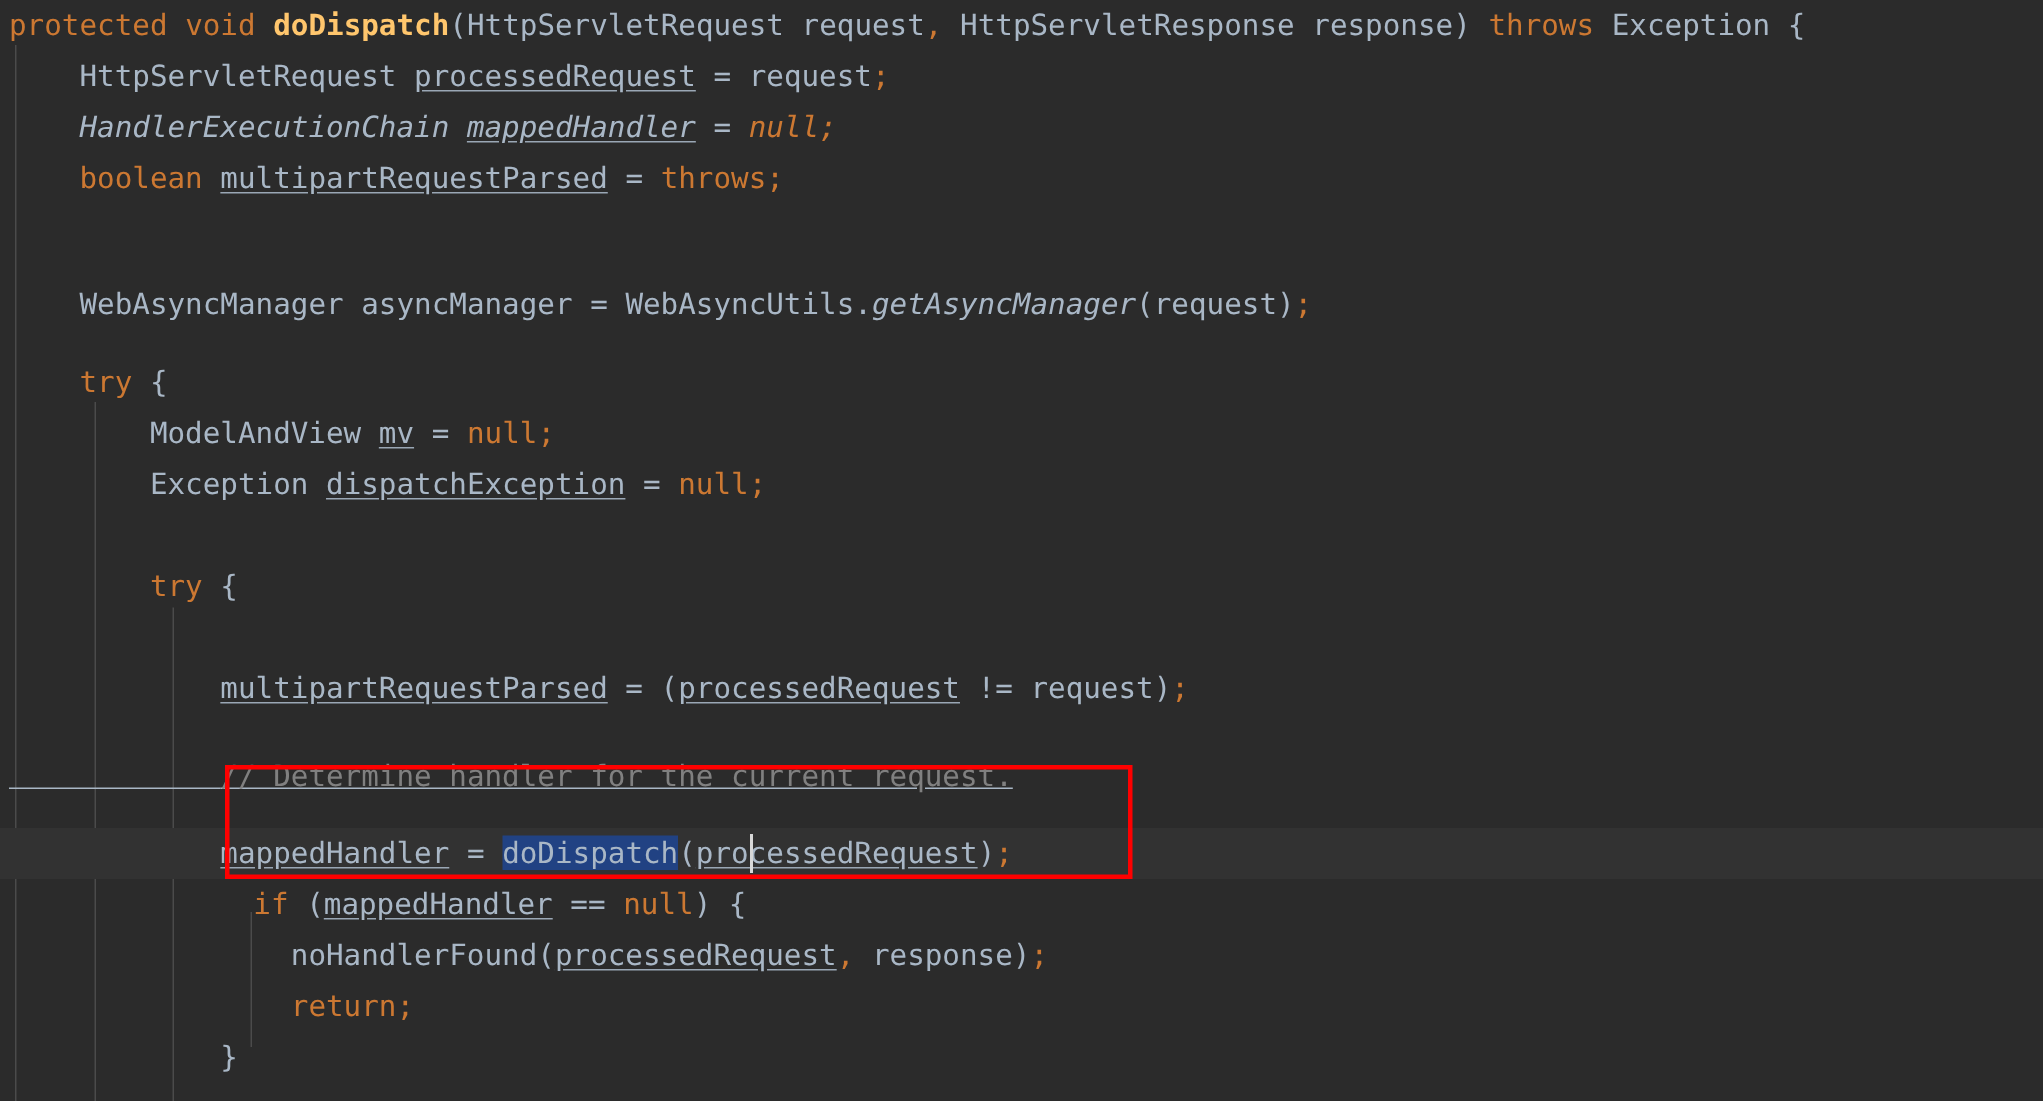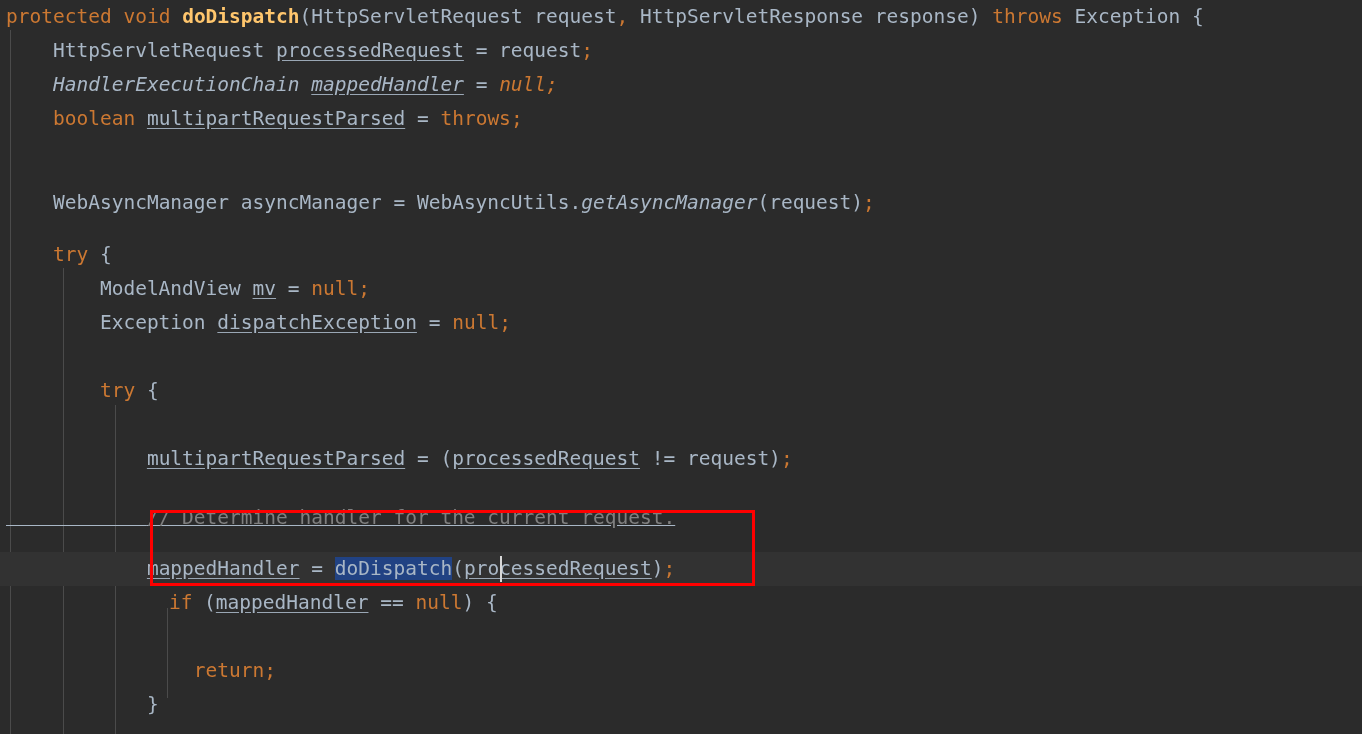--- a/index.html
+++ b/index.html
@@ -112,20 +112,21 @@
       <div class="line" style="top: 238px;"><span class="punc">    </span><span class="kw">try</span><span class="punc"> {</span></div>
       <div class="line" style="top: 272px; text-align: center;"><span class="punc">        </span><span class="type">ModelAndView</span><span class="punc"> </span><span class="local">mv</span><span class="ident"> = </span><span class="kw">null</span><span class="semi">;</span></div>
       <div class="line" style="top: 306px;"><span class="punc">        </span><span class="type">Exception</span><span class="punc"> </span><span class="local">dispatchException</span><span class="ident"> = </span><span class="kw">null</span><span class="semi">;</span></div>
       <div class="line" style="top: 340px;"></div>
       <div class="line" style="top: 374px;"><span class="punc">        </span><span class="kw">try</span><span class="punc"> {</span></div>
       <div class="line" style="top: 442px;"><span class="punc">            </span><span class="local">multipartRequestParsed</span><span class="ident"> = (</span><span class="local">processedRequest</span><span class="ident"> != request)</span><span class="semi">;</span></div>
       <div class="line" style="top: 476px;"></div>
       <div class="line" style="top: 501px; text-decoration: underline;"><span class="punc">            </span><span class="comment">// Determine handler for the current request.</span></div>
       <div class="line" style="top: 552px;"><span class="punc">            </span><span class="local">mappedHandler</span><span class="ident"> = </span><span class="sel">doDispatch</span><span class="ident">(</span><span class="local">processedRequest</span><span class="ident">)</span><span class="semi">;</span></div>
       <div class="line" style="top: 586px; padding-left: 28px;"><span class="punc">            </span><span class="kw">if</span><span class="punc"> (</span><span class="local">mappedHandler</span><span class="ident"> == </span><span class="kw">null</span><span class="punc">) {</span></div>
+      <div class="line" style="top: 620px;"><span class="punc">                </span><span class="ident">noHandlerFound(</span><span class="local">processedRequest</span><span class="semi">,</span><span class="ident"> response)</span><span class="semi">;</span></div>
       <div class="line" style="top: 654px;"><span class="punc">                </span><span class="kw">return</span><span class="semi">;</span></div>
       <div class="line" style="top: 688px;"><span class="punc">            </span><span class="punc">}</span></div>
     </div>
 
   <div class="caret" id="caret" style="left: 500px; top: 556px;"></div>
 
   <div class="annot-box" id="annotbox" style="left: 150px; top: 510px; width: 605px; height: 76px; border-color: rgb(255, 0, 0);"></div>
 
 </div>
 

